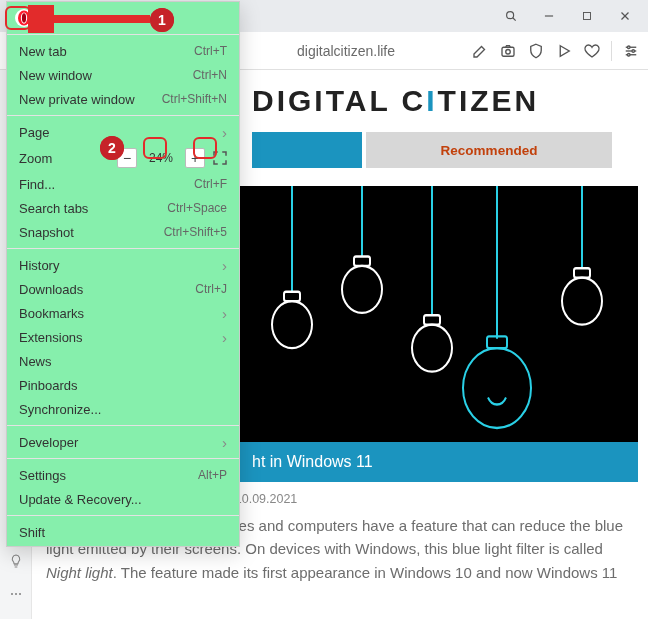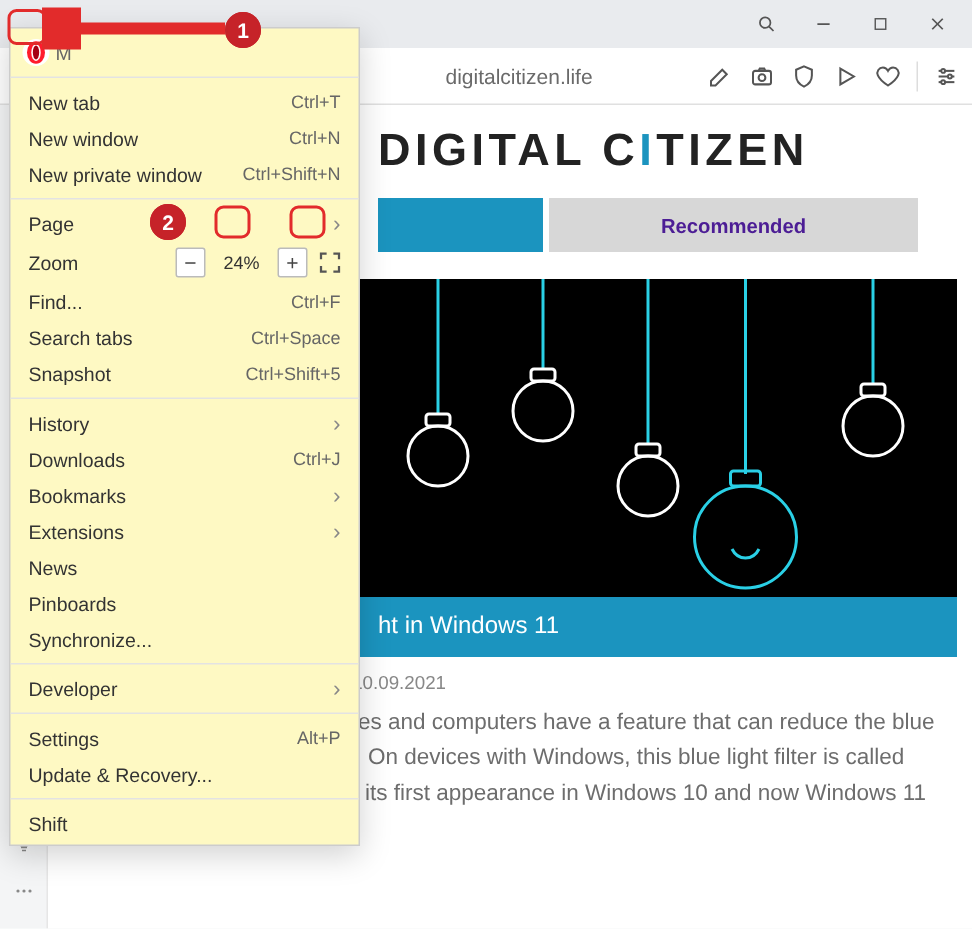--- a/index.html
+++ b/index.html
@@ -71,32 +71,32 @@
     padding: 0 0 0 220px;
     margin-bottom: 18px;
   }
   .tab {
     flex: 0 0 auto;
     height: 36px;
     padding: 0 26px;
     display: flex;
     align-items: center;
     font-size: 13.5px;
-    color: #4c1d95;
+    color: #c2410c;
     background: #d7d7d7;
     min-width: 100px;
     justify-content: center;
   }
   .tab.active { background: #1b94bf; color:#fff; width: 110px;}
   .tab.rec { background: #d7d7d7; width: 246px; font-weight: 600;}
 
   .hero {
     margin-left: 10px;
     margin-right: 10px;
-    height: 252px;
+    height: 296px;
     background: #ef4444;
     position: relative;
     overflow: hidden;
   }
   .bulb-line { stroke:#2ad0e6; stroke-width:2; }
   .bulb { stroke:#fff; stroke-width:2; fill:none; }
   .bulb.accent { stroke:#2ad0e6; }
   .hero-title-band {
     position:absolute; left:0; right:0; bottom:0;
     background:#1b94bf; height:40px; color:#fff;
@@ -128,23 +128,23 @@
     border-right:1px solid #e6e6e6;
     display:flex; flex-direction:column; justify-content:flex-end;
     align-items:center; gap:14px; padding-bottom:14px;
   }
   .leftbar .lb { color:#888; }
   .leftbar svg { width:16px; height:16px; }
 
   
   .menu {
     position: absolute;
-    left: 6px; top: 18px;
+    left: 6px; top: 1px;
     width: 234px;
-    background: #fef9c3;
+    background: #86efac;
     border: 1px solid #ccc;
     box-shadow: 0 6px 20px rgba(0,0,0,.18);
     z-index: 100;
     font-size: 13px;
     color:#333;
     padding: 4px 0 2px 0;
   }
   .menu .opera-row {
     height: 24px;
     display:flex; align-items:center;

